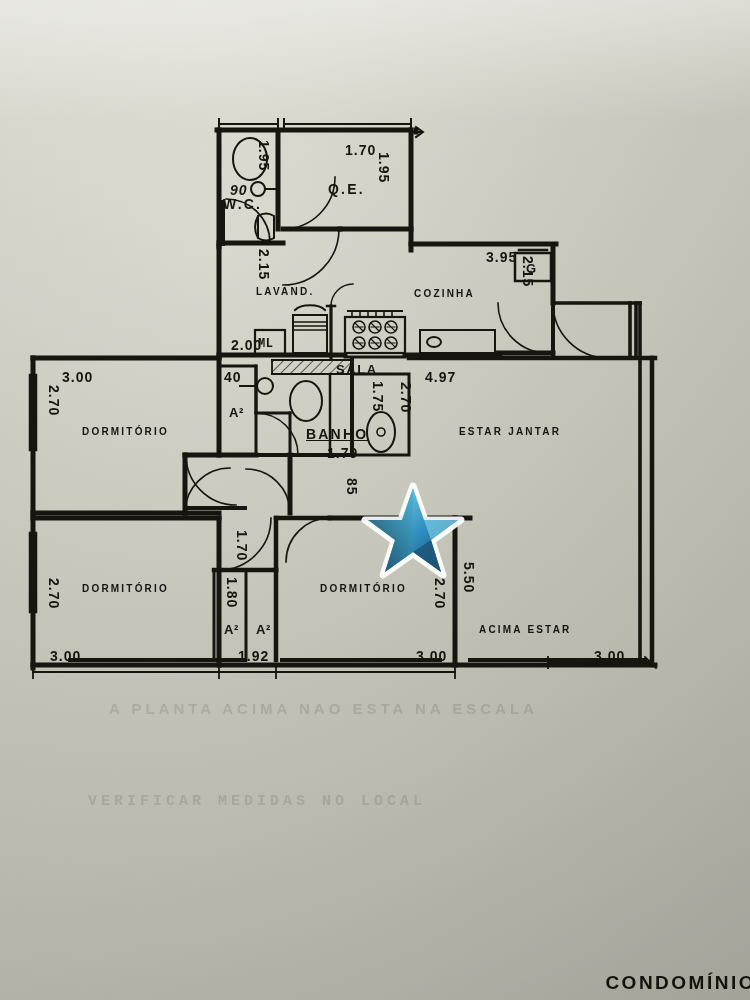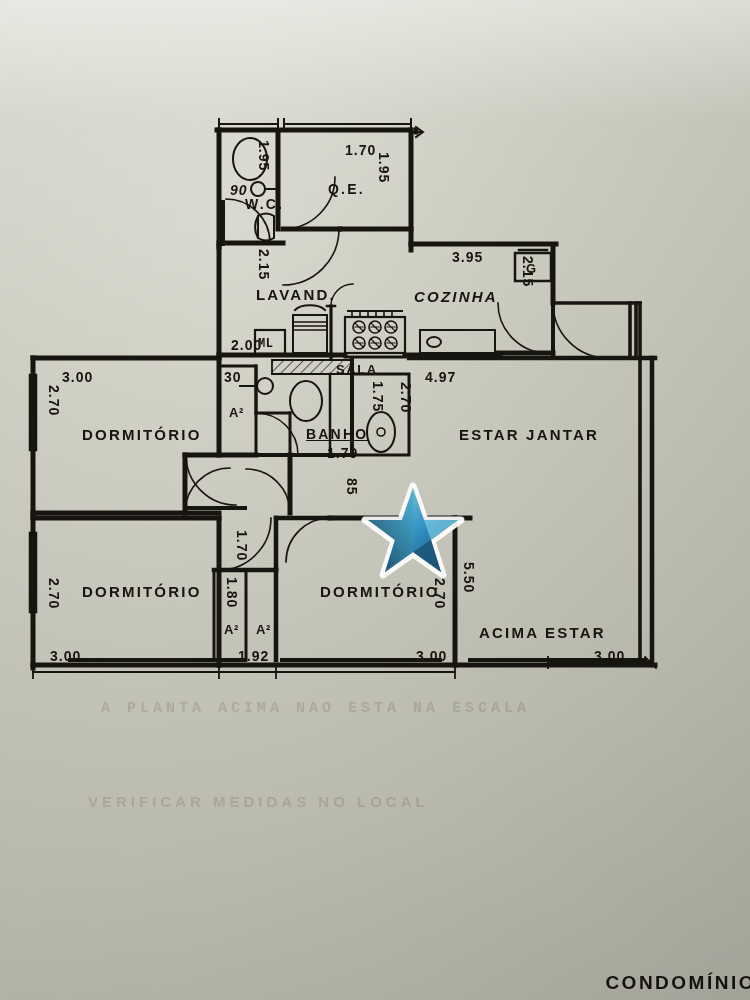--- a/index.html
+++ b/index.html
@@ -25,21 +25,21 @@
   #plan { position:absolute; inset:0; }
   .lbl {
     position:absolute;
     color:#17150f;
     font-weight:700;
     letter-spacing:1.4px;
     white-space:nowrap;
     font-family:"Liberation Sans", sans-serif;
   }
   .dim { font-size:14px; letter-spacing:1px; font-weight:700; }
-  .room { font-size:15px; letter-spacing:2.2px; }
+  .room { font-size:10px; letter-spacing:2.2px; }
   .small { font-size:12px; letter-spacing:1px; }
   .rot { transform-origin: 0 0; }
   .ghost {
     position:absolute; color:rgba(60,58,48,0.16);
     font-weight:700; letter-spacing:4px; font-size:15px; white-space:nowrap;
   }
   #corner {
     position:absolute; right:-6px; bottom:6px;
     font-size:19px; font-weight:700; letter-spacing:2.5px; color:#14120d;
   }
@@ -246,49 +246,49 @@
     <polygon points="50,6 61,38 95,38 68,58 78,90 50,70 22,90 32,58 5,38 39,38" fill="url(#starA)"></polygon>
     <polygon points="50,6 50,70 22,90 32,58 5,38 39,38" fill="url(#starB)" opacity="0.85"></polygon>
     <polygon points="50,6 61,38 95,38 68,58" fill="#8fdcee" opacity="0.55"></polygon>
     <polygon points="50,70 78,90 68,58" fill="#1d5277" opacity="0.8"></polygon>
   </g>
 </svg>
 </div>
 
 <div id="plan-text">
 
-  <div class="lbl room" style="left:245px; top:196px; font-size:14px;">W.C.</div>
+  <div class="lbl room" style="left:223px; top:196px; font-size:14px;">W.C.</div>
   <div class="lbl dim" style="left:230px; top:182px;font-style:italic;">90</div>
   <div class="lbl dim rot" style="left:272px; top:140px; transform:rotate(90deg);">1.95</div>
   <div class="lbl room" style="left:328px; top:181px; font-size:14px;">Q.E.</div>
   <div class="lbl dim" style="left:345px; top:142px;">1.70</div>
   <div class="lbl dim rot" style="left:392px; top:152px; transform:rotate(90deg);">1.95</div>
 
   <div class="lbl room" style="left:256px; top:286px;">LAVAND.</div>
   <div class="lbl dim" style="left:231px; top:307px;margin-top:30px;">2.00</div>
   <div class="lbl dim rot" style="left:272px; top:249px; transform:rotate(90deg);">2.15</div>
   <div class="lbl small" style="left:258px; top:337px; letter-spacing:0.5px;font-family:Liberation Mono, monospace;">ML</div>
 
-  <div class="lbl room" style="left:414px; top:288px;font-style:italic;">COZINHA</div>
-  <div class="lbl dim" style="left:452px; top:249px;">3.95</div>
+  <div class="lbl room" style="left:414px; top:288px;">COZINHA</div>
+  <div class="lbl dim" style="left:486px; top:249px;">3.95</div>
   <div class="lbl dim rot" style="left:536px; top:256px; transform:rotate(90deg);">2.15</div>
   <div class="lbl small" style="left:526px; top:261px; letter-spacing:0.5px; font-size:13px;">G</div>
   <div class="lbl dim" style="left:425px; top:369px;">4.97</div>
 
   <div class="lbl small" style="left:336px; top:362px; font-size:13px; letter-spacing:1.6px;">SALA</div>
   <div class="lbl room" style="left:306px; top:426px; font-size:14px;text-decoration:underline;">BANHO</div>
   <div class="lbl dim" style="left:327px; top:445px;">1.79</div>
   <div class="lbl dim rot" style="left:386px; top:381px; transform:rotate(90deg);">1.75</div>
   <div class="lbl dim rot" style="left:360px; top:478px; transform:rotate(90deg);">85</div>
   <div class="lbl dim rot" style="left:414px; top:382px; transform:rotate(90deg);">2.70</div>
 
   <div class="lbl room" style="left:82px; top:426px;">DORMITÓRIO</div>
   <div class="lbl dim" style="left:62px; top:369px;">3.00</div>
   <div class="lbl dim rot" style="left:62px; top:385px; transform:rotate(90deg);">2.70</div>
-  <div class="lbl dim" style="left:224px; top:369px;">30</div>
+  <div class="lbl dim" style="left:224px; top:369px;">40</div>
   <div class="lbl small" style="left:229px; top:405px; letter-spacing:0.5px; font-size:13px;">A²</div>
 
   <div class="lbl room" style="left:82px; top:583px;">DORMITÓRIO</div>
   <div class="lbl dim rot" style="left:62px; top:578px; transform:rotate(90deg);">2.70</div>
   <div class="lbl dim" style="left:50px; top:648px;">3.00</div>
 
   <div class="lbl dim rot" style="left:250px; top:530px; transform:rotate(90deg);">1.70</div>
   <div class="lbl dim rot" style="left:240px; top:577px; transform:rotate(90deg);">1.80</div>
   <div class="lbl small" style="left:224px; top:622px; letter-spacing:0.5px; font-size:13px;">A²</div>
   <div class="lbl small" style="left:256px; top:622px; letter-spacing:0.5px; font-size:13px;">A²</div>
@@ -297,16 +297,16 @@
   <div class="lbl room" style="left:320px; top:583px;">DORMITÓRIO</div>
   <div class="lbl dim" style="left:416px; top:648px;">3.00</div>
   <div class="lbl dim rot" style="left:448px; top:578px; transform:rotate(90deg);">2.70</div>
 
   <div class="lbl room" style="left:459px; top:426px;">ESTAR  JANTAR</div>
   <div class="lbl room" style="left:479px; top:624px;">ACIMA ESTAR</div>
   <div class="lbl dim rot" style="left:477px; top:562px; transform:rotate(90deg);">5.50</div>
   <div class="lbl dim" style="left:594px; top:648px;">3.00</div>
 </div>
 
-<div class="ghost" style="left:101px; top:700px;font-family:Liberation Mono, monospace;">A PLANTA ACIMA NAO ESTA NA ESCALA</div>
-<div class="ghost" style="left:88px; top:793px;">VERIFICAR MEDIDAS NO LOCAL</div>
+<div class="ghost" style="left:109px; top:700px;">A PLANTA ACIMA NAO ESTA NA ESCALA</div>
+<div class="ghost" style="left:88px; top:793px;font-family:Liberation Mono, monospace;">VERIFICAR MEDIDAS NO LOCAL</div>
 
 <div id="corner">CONDOMÍNIO</div>
 
 </body></html>

